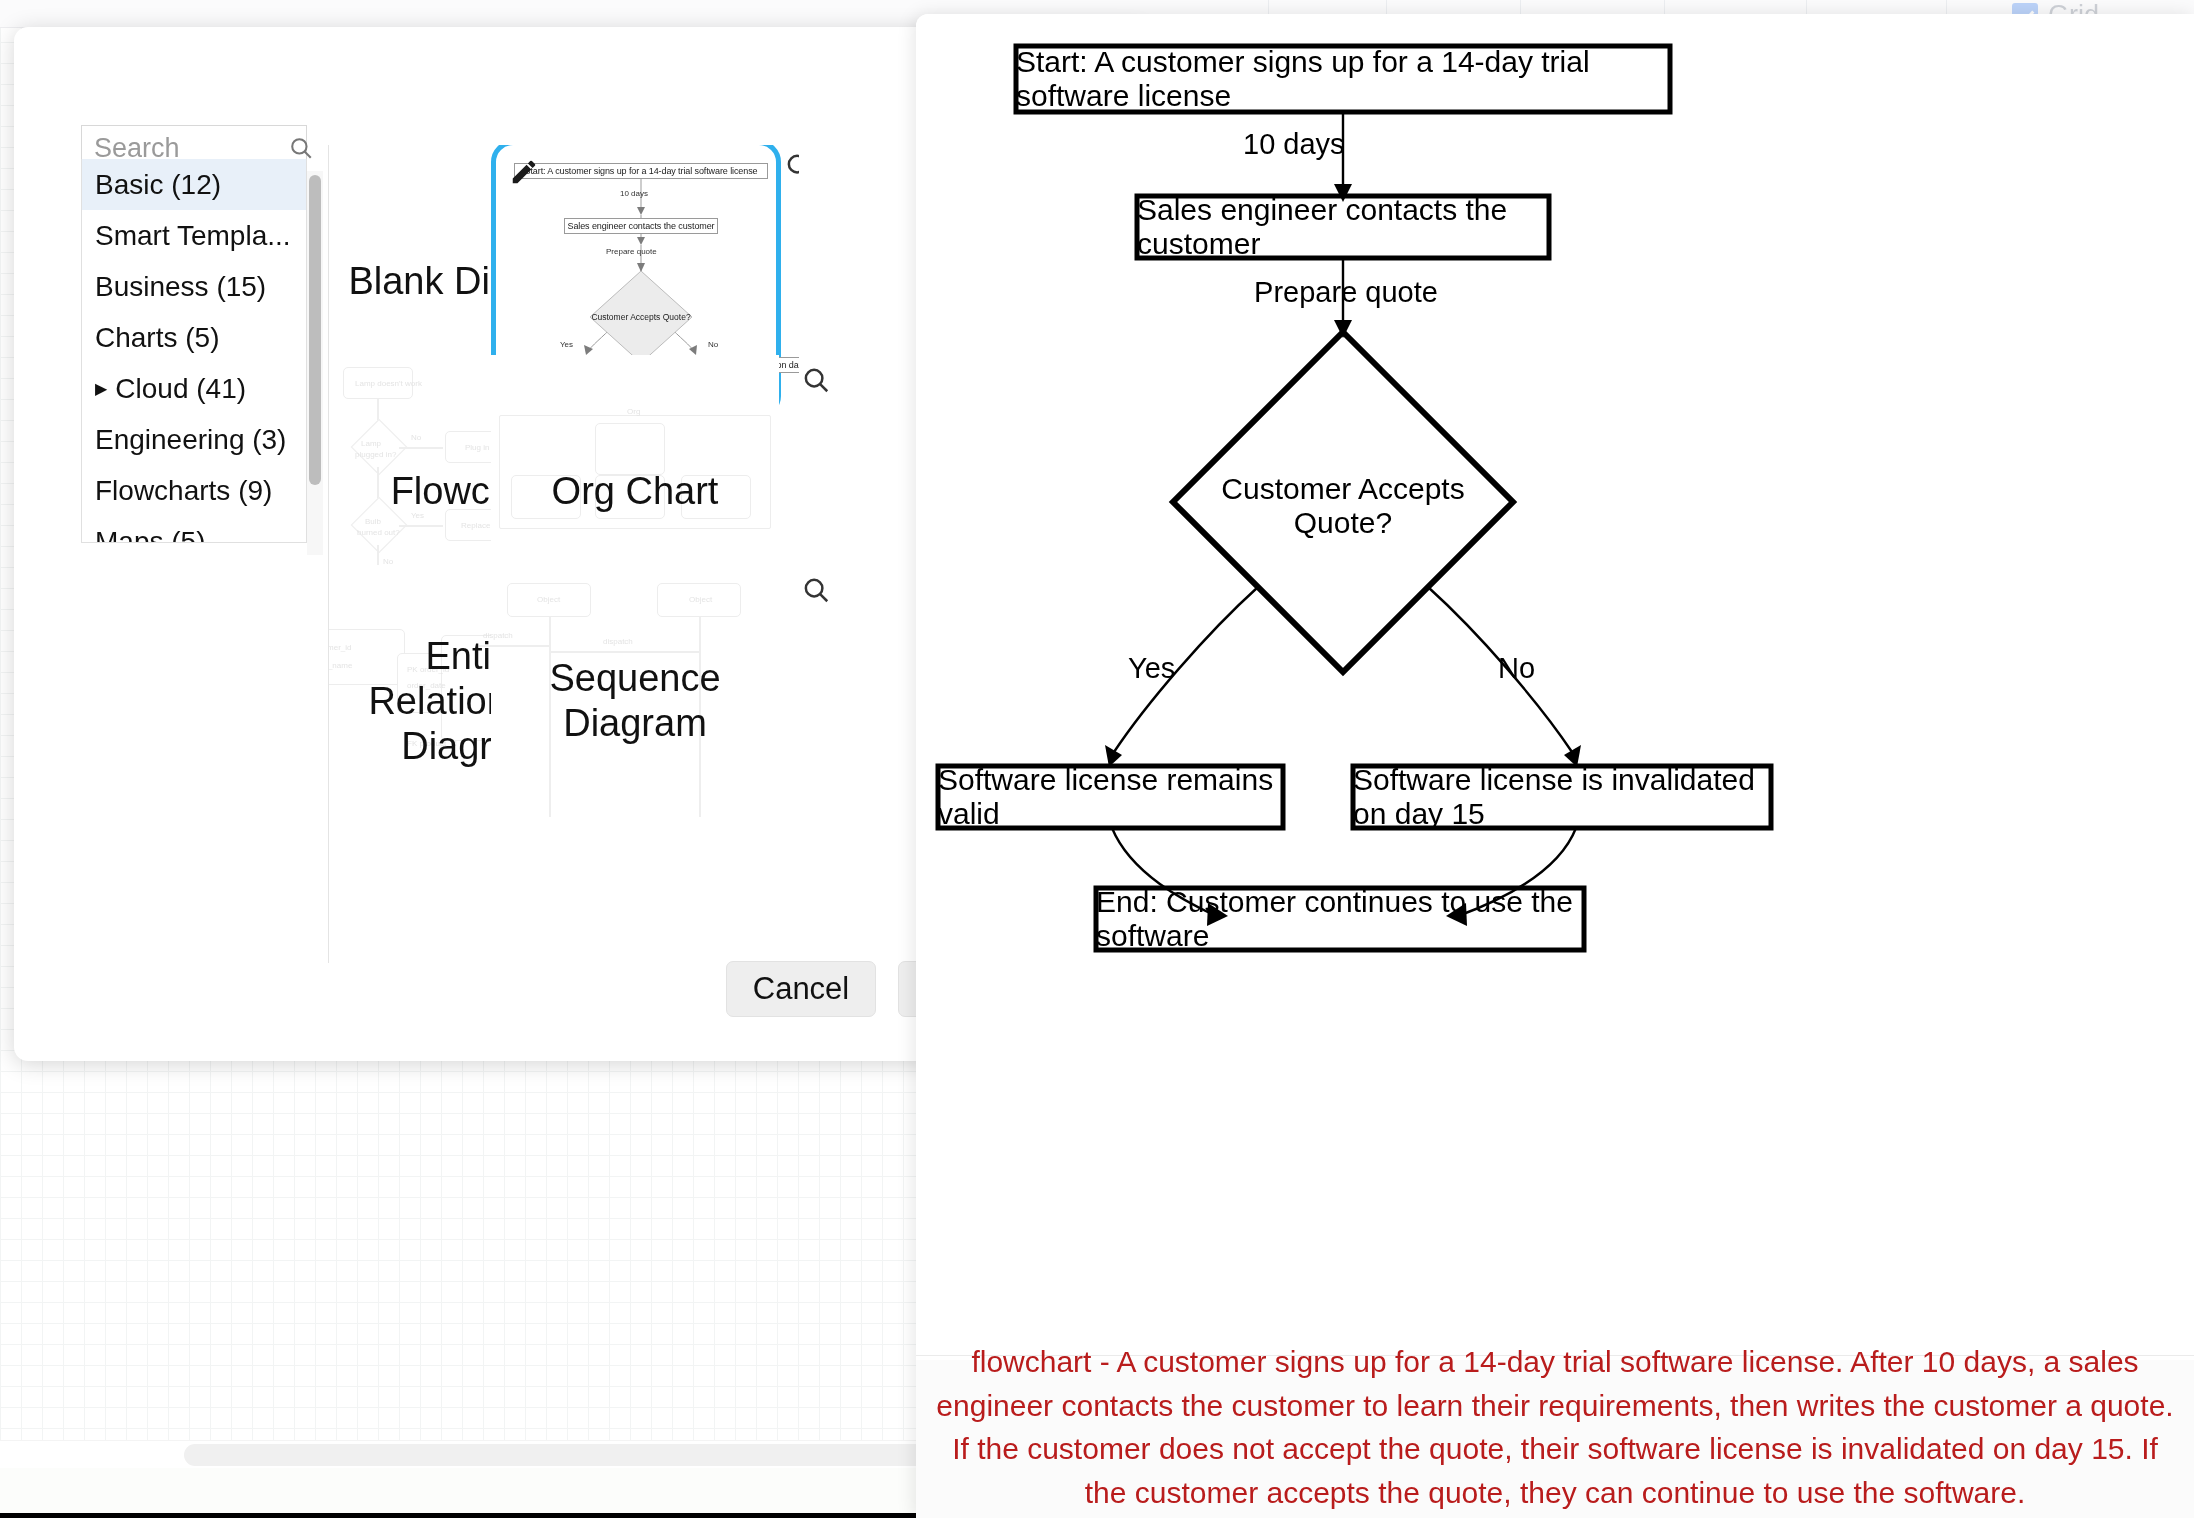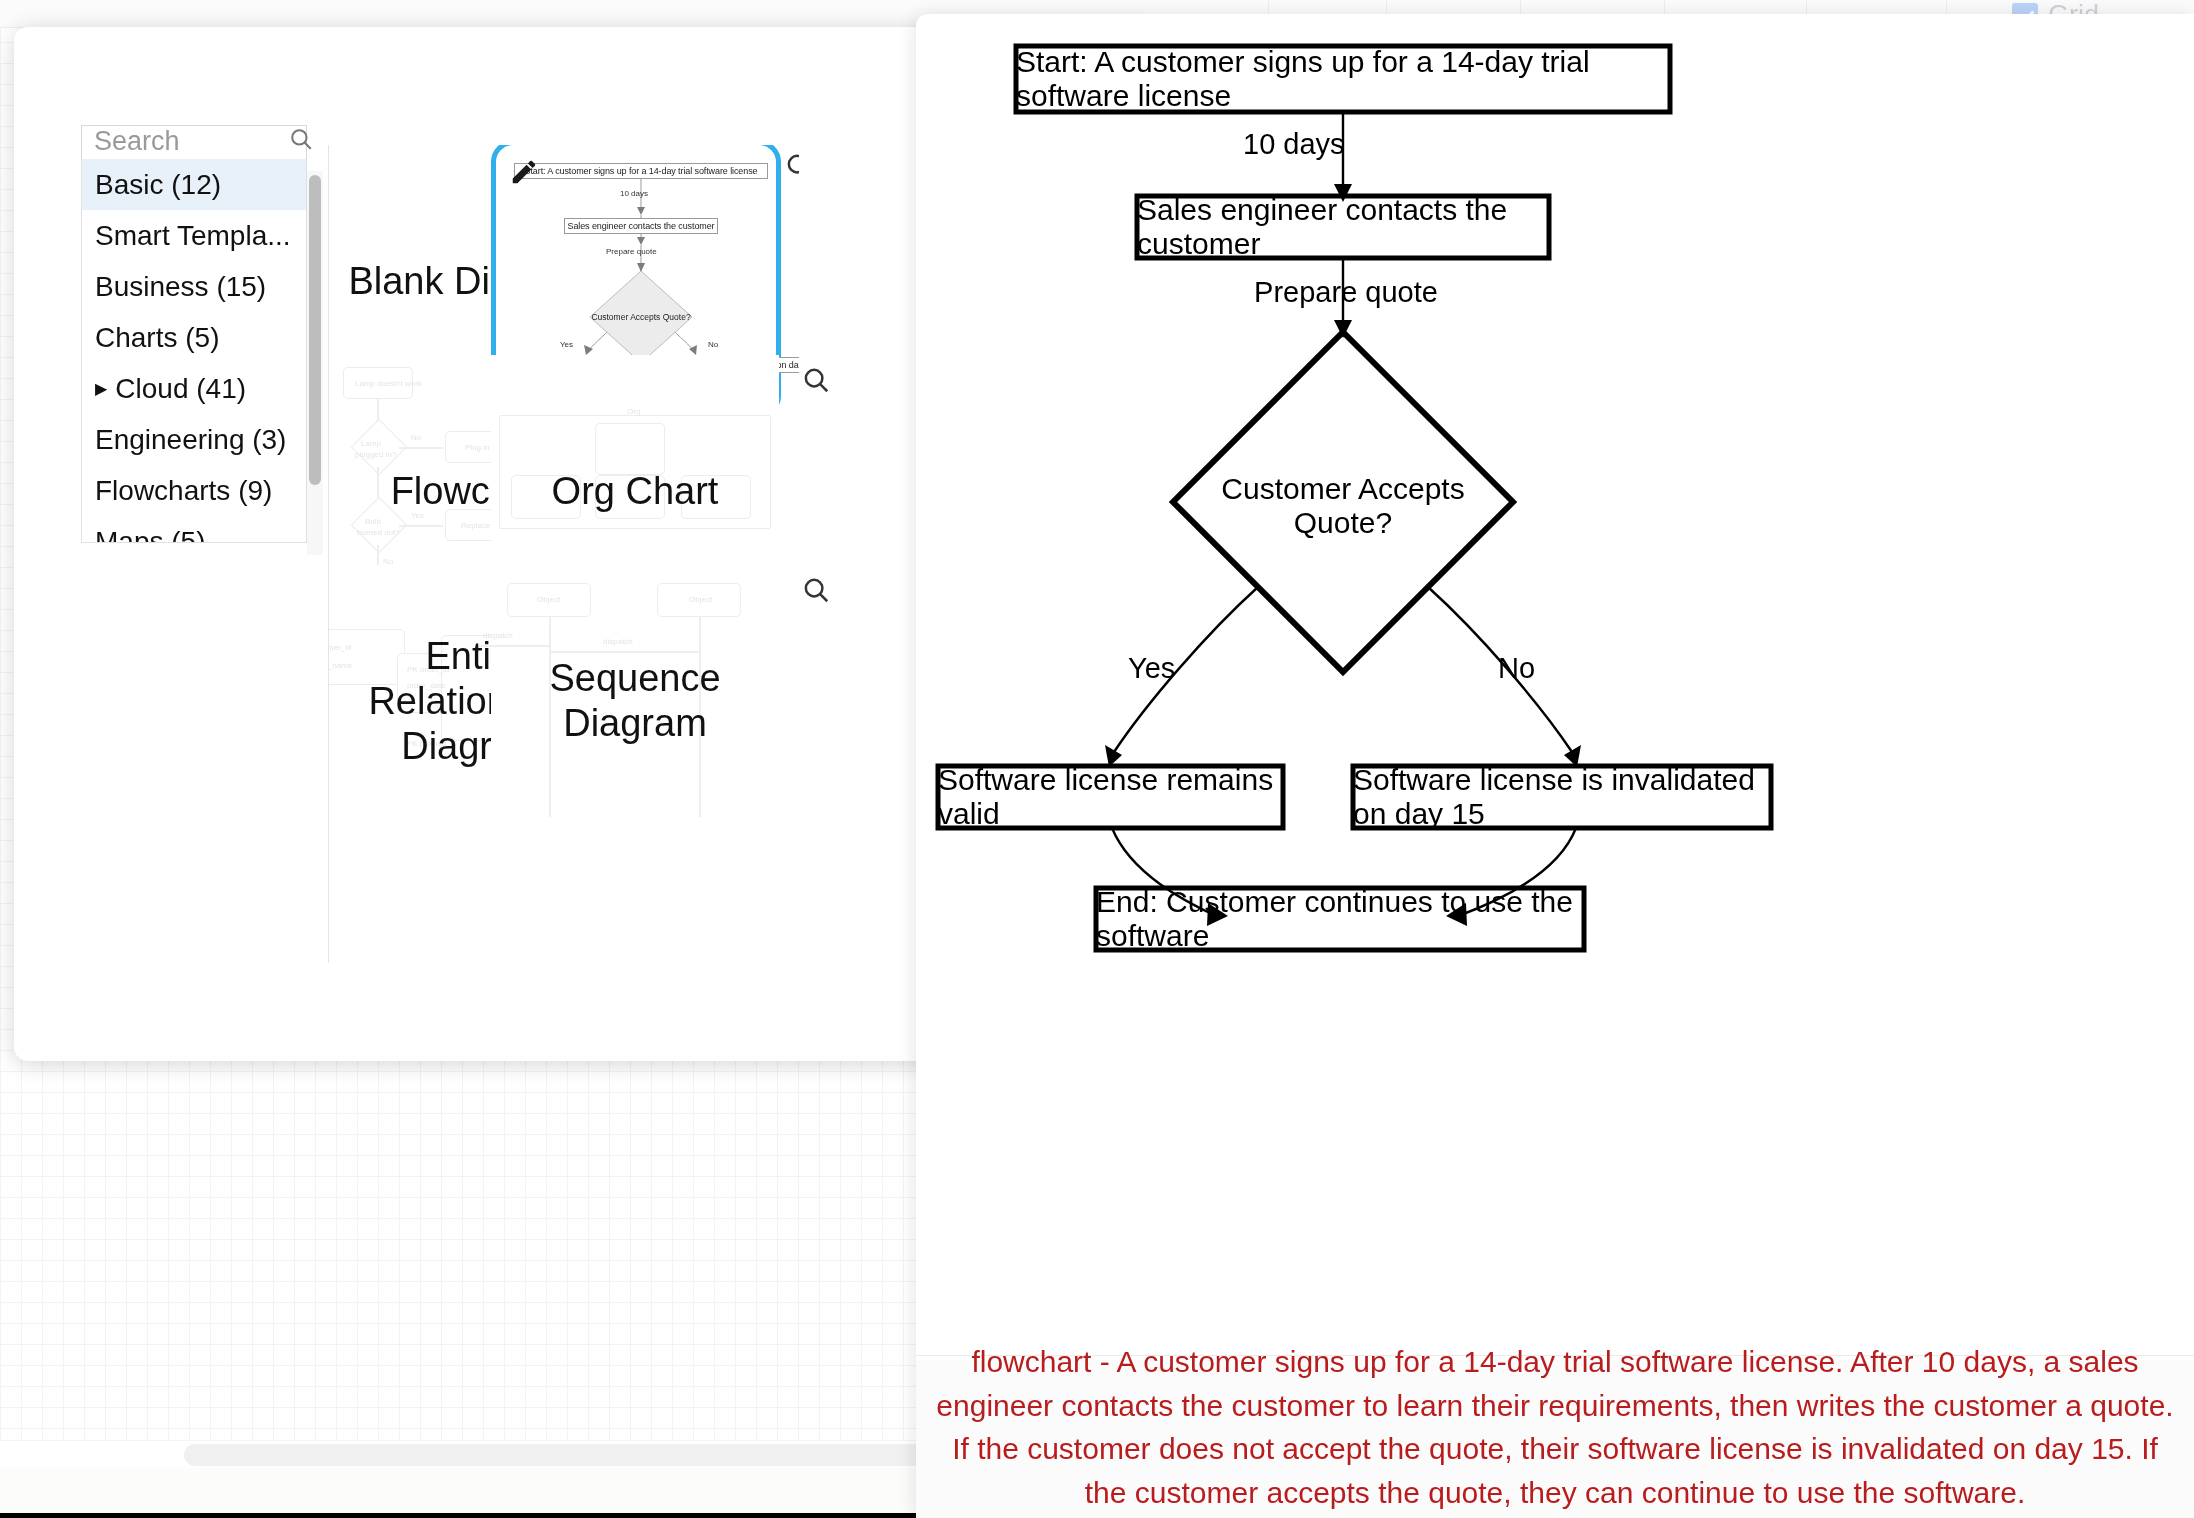--- a/index.html
+++ b/index.html
@@ -85,21 +85,21 @@
     background: #ffffff;
     border-radius: 14px;
     box-shadow: 0 3px 22px rgba(0,0,0,.17);
   }
 
   
   #search-wrap {
     position: absolute; left: 67px; top: 98px;
     width: 226px; height: 46px;
     border: 1px solid #d8d8d8; background: #fff;
-    display: flex; align-items: flex-start; gap: 30px;
+    display: flex; align-items: center; gap: 30px;
   }
   #search-input {
     border: none; outline: none; background: transparent;
     font-size: 27px; color: #222; width: 176px; padding-left: 12px;
     font-family: "Liberation Sans", sans-serif;
   }
   #search-input::placeholder { color: #9a9a9a; }
   #search-icon { width: 40px; display: flex; align-items: center; justify-content: center; }
 
   
@@ -441,20 +441,24 @@
         <div class="tpl-title">Sequence Diagram</div>
         <span class="tpl-zoom" style="right:-52px;">
           <svg width="30" height="30" viewBox="0 0 24 24" fill="none" stroke="#111" stroke-width="2">
             <circle cx="10.5" cy="10.5" r="6.6"></circle>
               <line x1="15.3" y1="15.3" x2="21" y2="21"></line>
           </svg>
         </span>
       </div>
     </div>
 
+    <div id="dialog-footer">
+      <button class="dlg-btn">Cancel</button>
+      <button class="dlg-btn">From</button>
+    </div>
   </div>
 
   <svg style="position:absolute; left:918px; top:170px; pointer-events:none;" width="30" height="44" viewBox="0 0 16 24">
     <path d="M1 1 L1 18 L5.2 14.2 L8.1 21 L10.9 19.8 L8.1 13.2 L13.6 13.2 Z" fill="#000" stroke="#fff" stroke-width="1.1"></path>
   </svg>
 
   <div id="preview-panel">
     <div id="preview-close">✕</div>
 
     <div id="preview-canvas">

